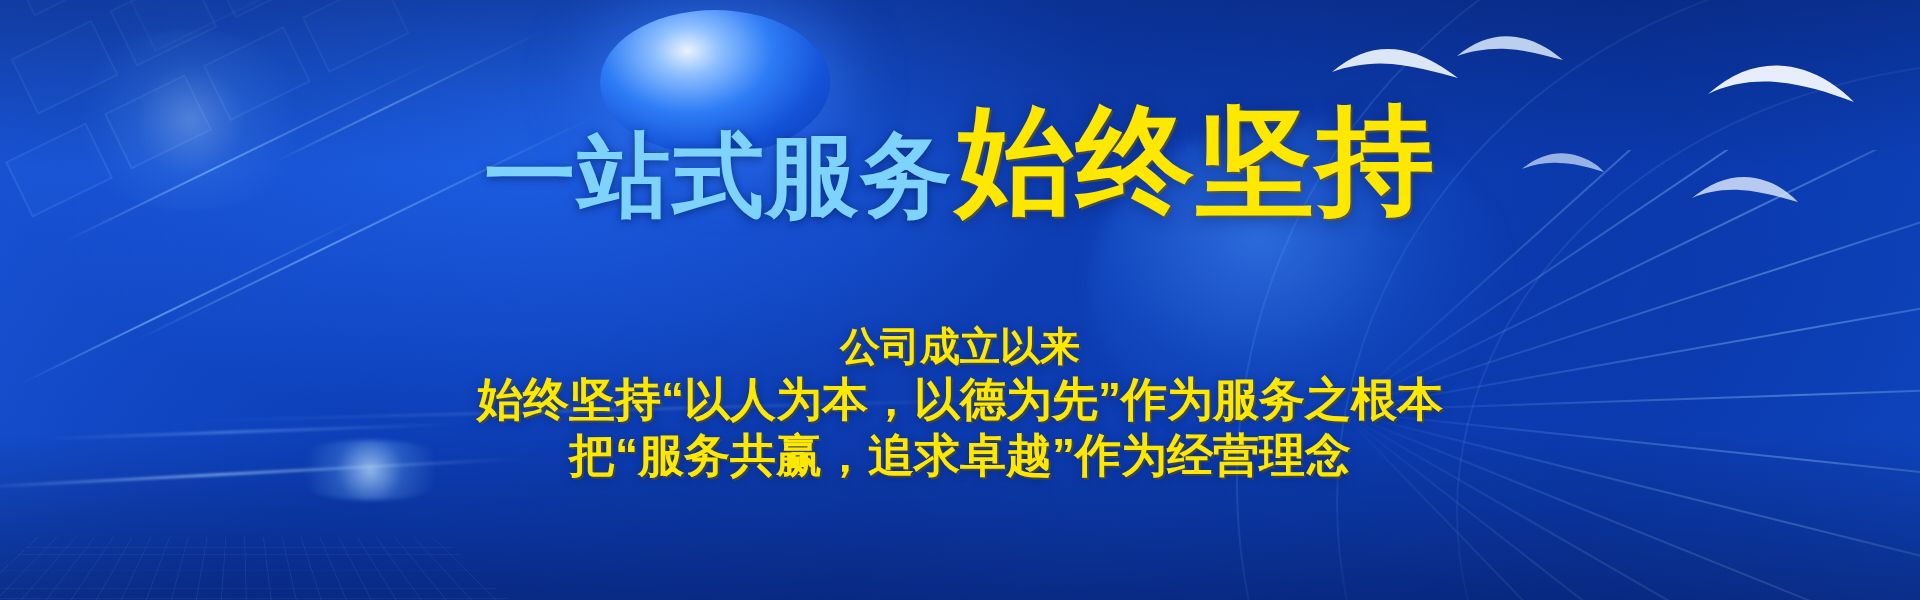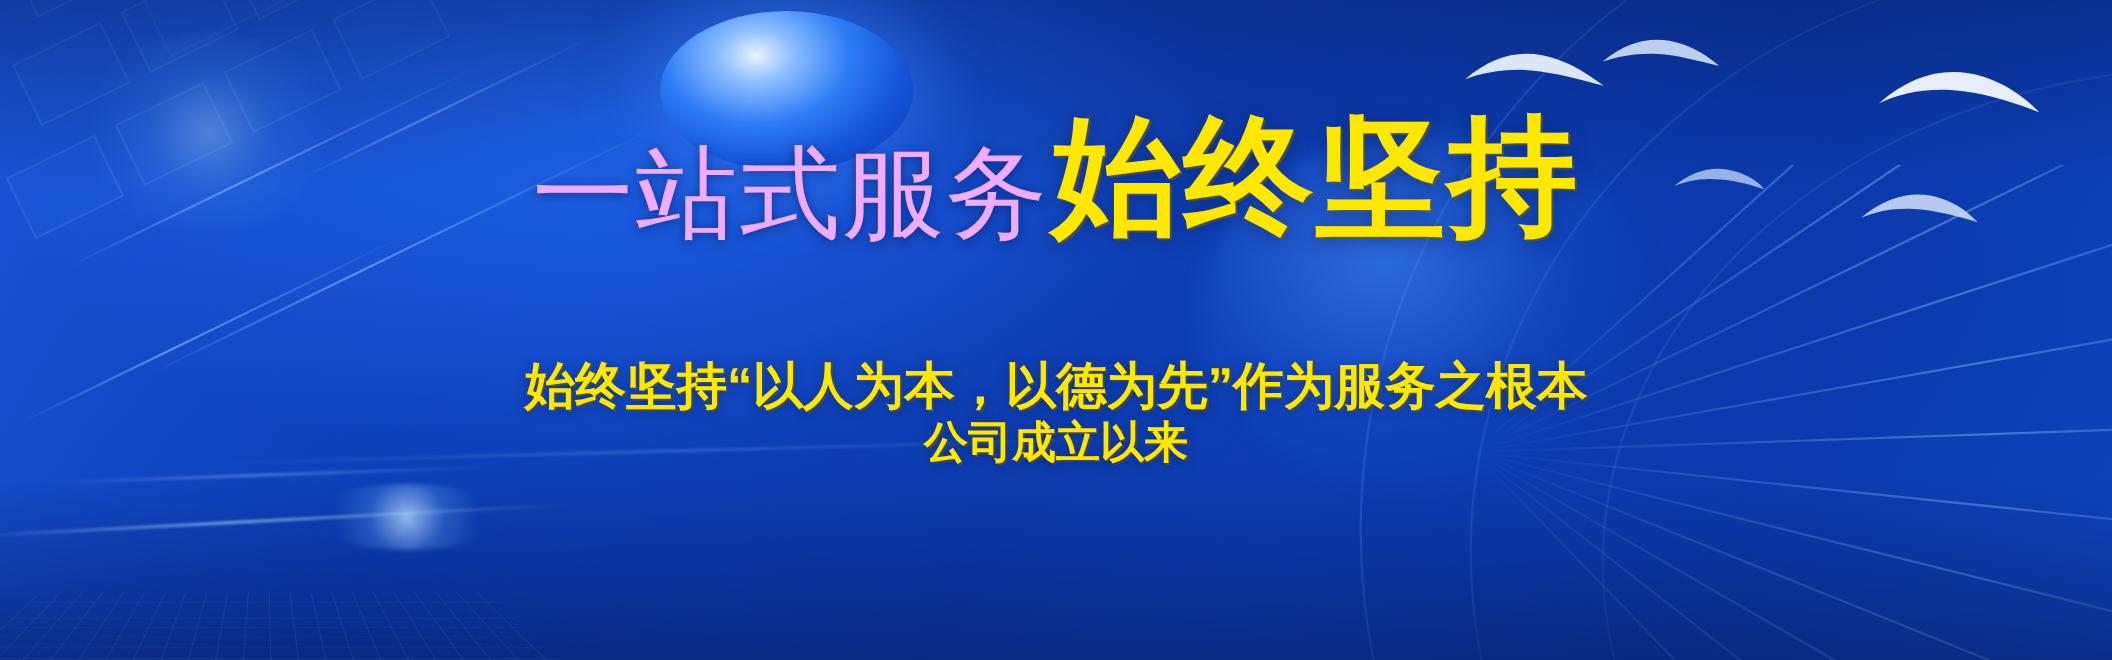--- a/index.html
+++ b/index.html
@@ -127,22 +127,22 @@
   
   .headline {
     position: absolute;
     left: 0; right: 0;
     top: 82px;
     text-align: center;
     white-space: nowrap;
   }
   .headline .lead {
     font-size: 92px;
-    font-weight: 400;
-    color: #f0abfc;
+    font-weight: 700;
+    color: #7dd3fc;
     letter-spacing: 2px;
     text-shadow: 0 2px 10px rgba(0,20,80,0.55);
     vertical-align: -6px;
   }
   .headline .accent {
     font-size: 118px;
     font-weight: 700;
     color: #ffe800;
     letter-spacing: 2px;
     margin-left: 2px;
@@ -256,17 +256,18 @@
     <svg width="86" height="30" viewBox="0 0 86 30">
       <path d="M2 21 C20 6, 40 2, 58 8 C68 11, 77 16, 84 24 C68 19, 53 15, 39 15 C25 14, 13 17, 2 21 Z" fill="#d4e6ff" opacity="0.7"></path>
     </svg>
   </div>
 
   <div class="headline">
     <span class="lead">一站式服务</span><span class="accent">始终坚持</span>
   </div>
 
   <div class="body-copy">
+    <div class="line l1">公司成立以来</div>
     <div class="line l2">始终坚持“以人为本，以德为先”作为服务之根本</div>
-    <div class="line l1">公司成立以来</div>
+    <div class="line l3">把“服务共赢，追求卓越”作为经营理念</div>
   </div>
 
 </div>
 
 </body></html>

